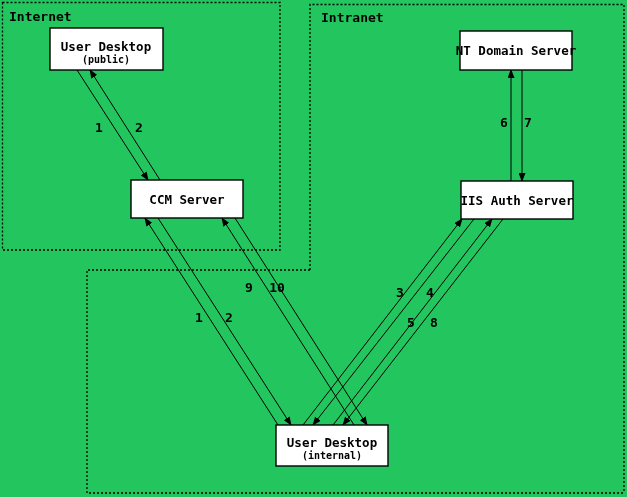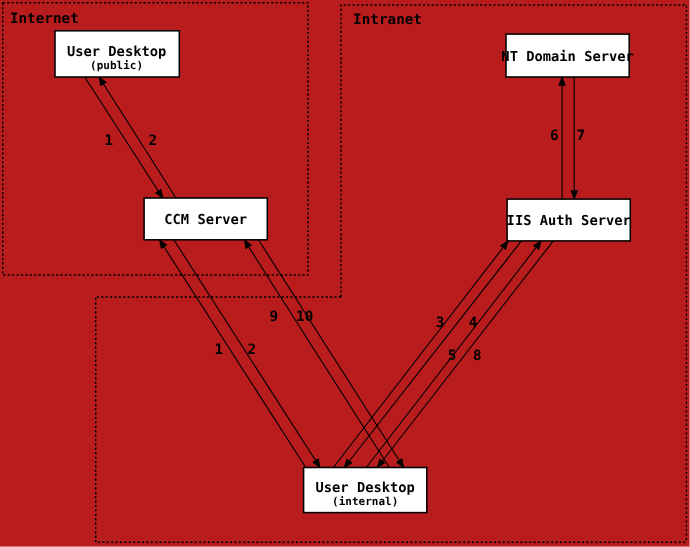--- a/index.html
+++ b/index.html
@@ -7,21 +7,21 @@
     padding: 0;
     background: #ffffff;
     width: 627px;
     height: 497px;
     font-family: "DejaVu Sans Mono", "Liberation Mono", monospace;
   }
   .diagram-wrap {
     position: relative;
     width: 627px;
     height: 497px;
-    background: #b91c1c;
+    background: #22c55e;
     overflow: hidden;
   }
   svg { display: block; }
   .zone-border {
     fill: none;
     stroke: #000000;
     stroke-width: 1.3;
     stroke-dasharray: 2 2;
   }
   .node-box {

